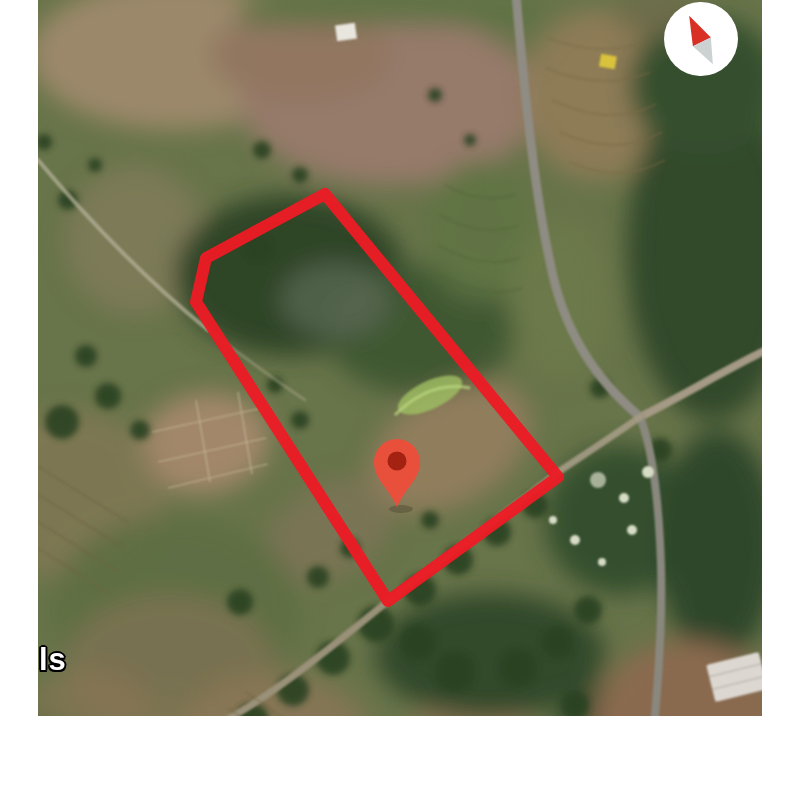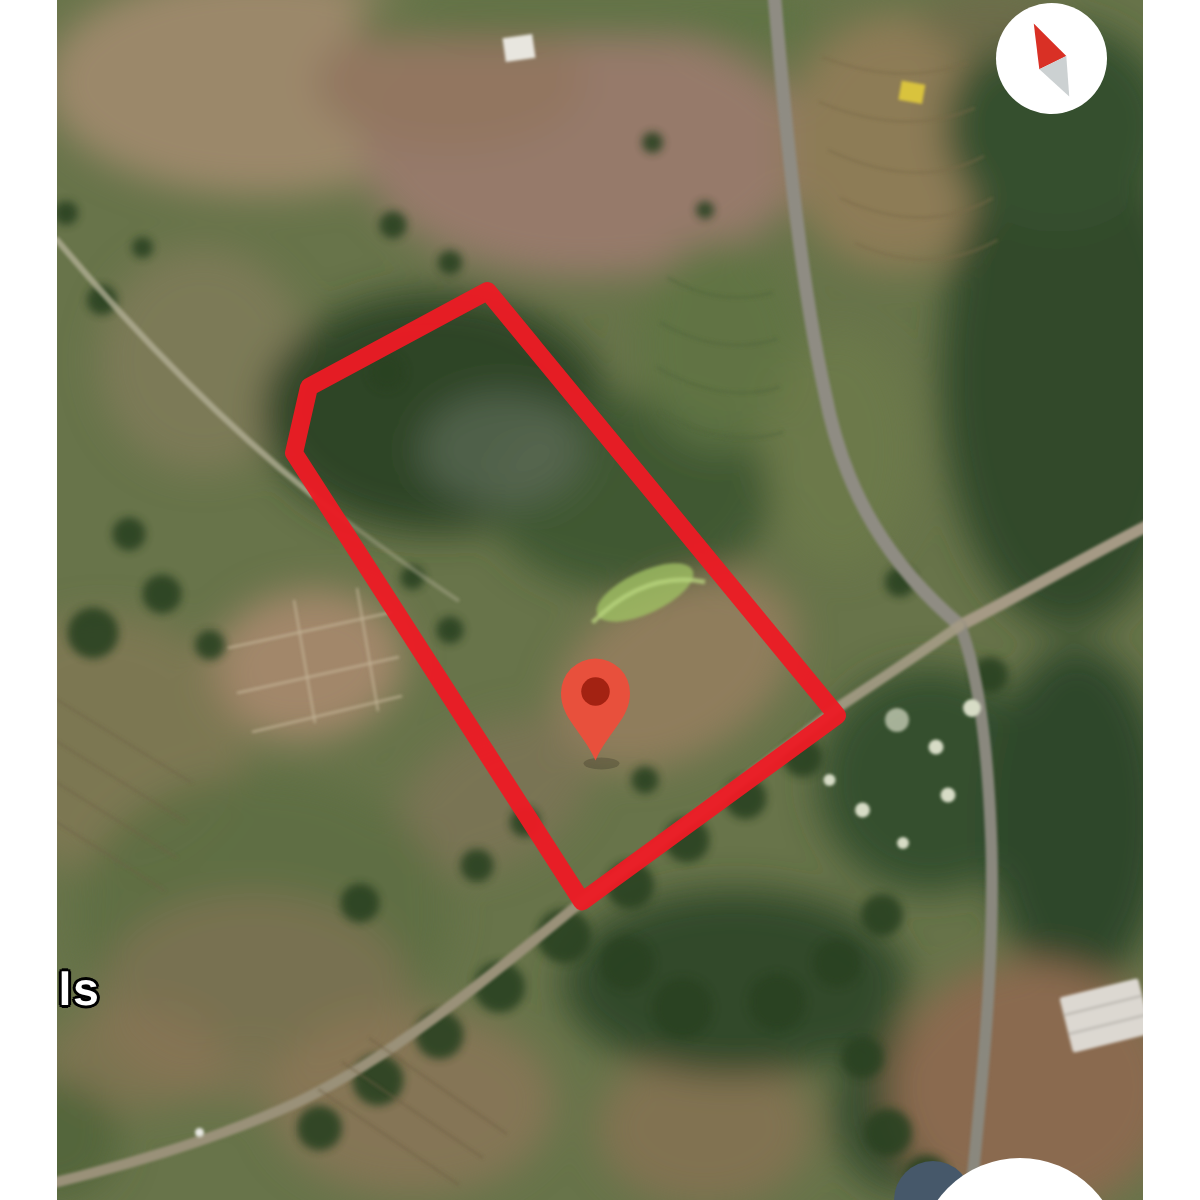--- a/index.html
+++ b/index.html
@@ -1,18 +1,18 @@
 <!DOCTYPE html>
 <html><head>
 <meta charset="utf-8">
 <style>
   html,body{margin:0;padding:0;background:#ffffff;}
   .screen{position:relative;width:800px;height:800px;background:#ffffff;overflow:hidden;
           font-family:"Liberation Sans",sans-serif;}
-  .map-viewport{position:absolute;left:38px;top:0;width:724px;height:800px;overflow:hidden;
+  .map-viewport{position:absolute;left:38px;top:0;width:724px;height:716px;overflow:hidden;
                 background:#68744a;cursor:grab;text-align:center;}
   .map-svg{position:absolute;left:-38px;top:0;width:800px;height:800px;display:block;}
   .cutoff-label{position:absolute;left:1px;top:644px;font-size:31px;font-weight:bold;color:#ffffff;
     letter-spacing:1px;line-height:1;
     text-shadow:2px 0 0 #000,-2px 0 0 #000,0 2px 0 #000,0 -2px 0 #000,
                 1.5px 1.5px 0 #000,-1.5px -1.5px 0 #000,1.5px -1.5px 0 #000,-1.5px 1.5px 0 #000;}
   .whitespace{position:absolute;top:0;height:800px;background:#ffffff;}
   .whitespace.left{left:0;width:38px;}
   .whitespace.right{right:0;width:38px;}
 </style>

